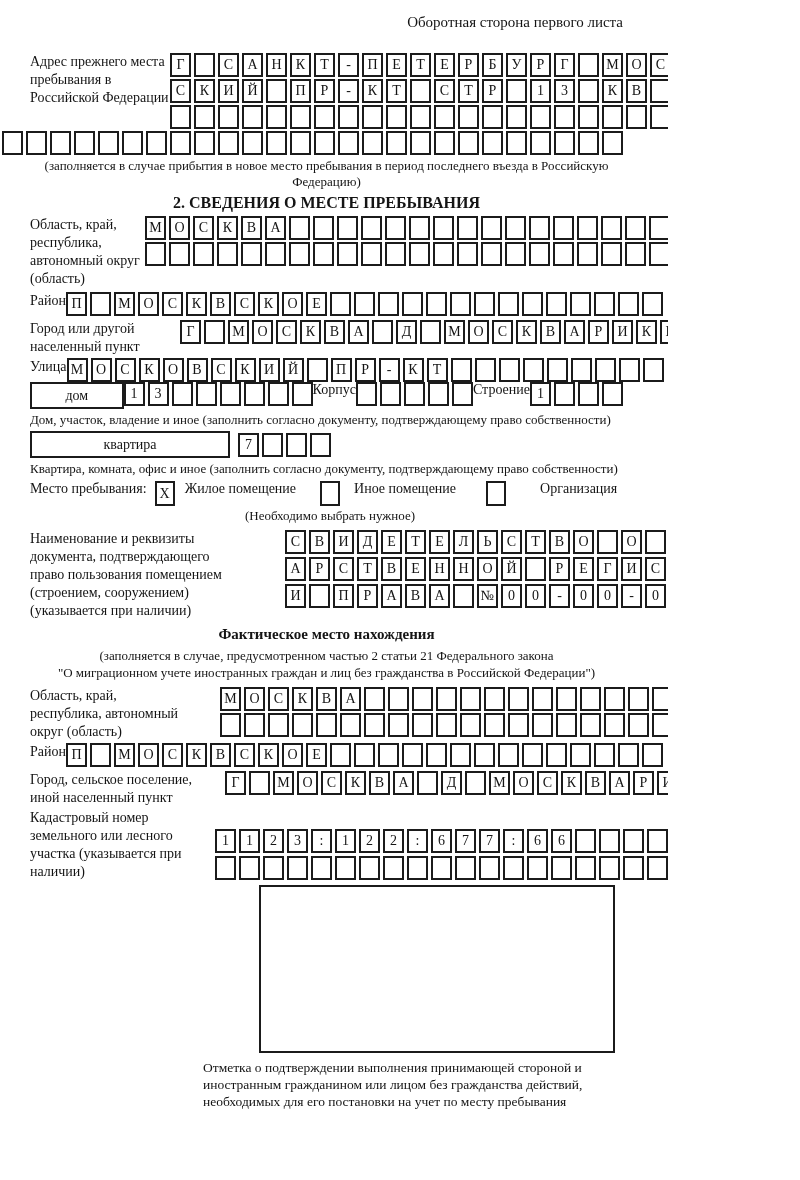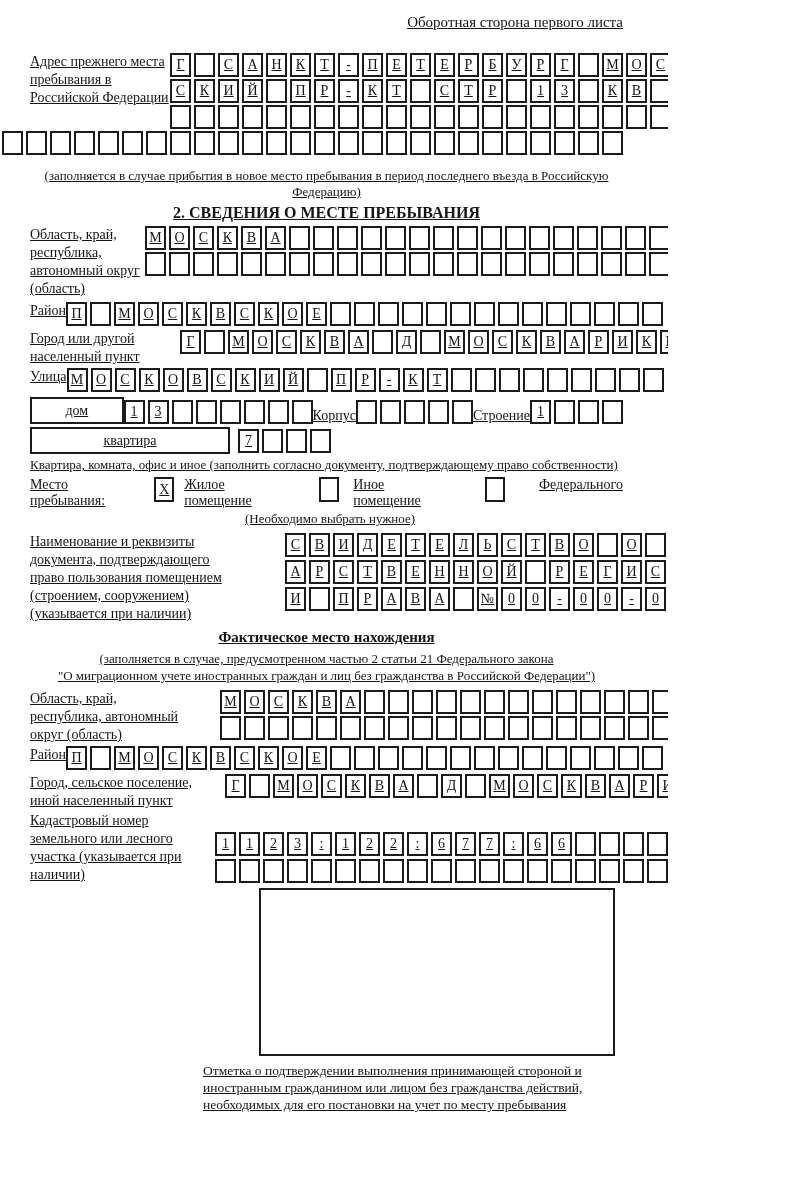--- a/index.html
+++ b/index.html
@@ -6,45 +6,44 @@
   .page{
     position:relative;
     width:668px;height:1180px;
     margin:0;
     background:#fff;
     color:#141414;
     font-family:"Liberation Serif", "DejaVu Serif", serif;
     overflow:hidden;
     box-sizing:border-box;
     padding:0 45px 0 30px;
-    text-decoration:underline;
   }
   .hdr-note{ text-align:right; font-size:15px; padding-top:14px; }
 
   .row-group{ display:flex; align-items:flex-start; }
   .lbl{ flex:none; font-size:14px; line-height:18px; }
   .rows{ margin-left:auto; display:flex; flex-direction:column; gap:2px; }
   .cells{ display:flex; gap:3px; justify-content:flex-end; }
   .cell{
     flex:none; box-sizing:border-box;
     width:21px; height:24px;
     border:2px solid #1b1b1b;
     display:flex; align-items:center; justify-content:center;
     font-size:14px; background:#fff;
   }
   .fullrow{ margin-top:2px; }
 
-  .note-c{ text-align:center; font-size:13px; line-height:16px; margin-top:13px; }
+  .note-c{ text-align:center; font-size:13px; line-height:16px; margin-top:3px; }
   .note-l{ text-align:left;  font-size:13px; line-height:16px; margin-top:3px; }
   .sec-title{ text-align:center; font-weight:bold; font-size:16px; margin-top:4px; }
   .sub-title{ text-align:center; font-weight:bold; font-size:15px; margin-top:6px; }
 
   .mt2{margin-top:2px;} .mt4{margin-top:4px;} .mt6{margin-top:6px;gap:40px;}
 
-  .house-row{ display:flex; align-items:flex-end; justify-content:space-between; margin-top:5px; }
+  .house-row{ display:flex; align-items:flex-start; justify-content:space-between; }
   .named-box{
     box-sizing:border-box; border:2px solid #1b1b1b; height:27px;
     display:flex; align-items:center; justify-content:center;
     font-size:14px; background:#fff;
   }
   .house-box{ width:165px; }
   .apt-box{ width:200px; }
   .inline-lbl{ font-size:14px; white-space:nowrap; }
   .apt-row{ display:flex; align-items:center; margin-top:3px; }
   .apt-row .cells{ margin-left:8px; justify-content:flex-start; }
@@ -368,40 +367,41 @@
         <span class="cell"></span>
       </div>
     <span class="inline-lbl">Строение</span>
     <div class="cells">
         <span class="cell">1</span>
         <span class="cell"></span>
         <span class="cell"></span>
         <span class="cell"></span>
       </div>
   </div>
+  <div class="note-l">Дом, участок, владение и иное (заполнить согласно документу, подтверждающему право собственности)</div>
 
   <div class="apt-row">
     <div class="named-box apt-box">квартира</div>
     <div class="cells">
         <span class="cell">7</span>
         <span class="cell"></span>
         <span class="cell"></span>
         <span class="cell"></span>
       </div>
   </div>
   <div class="note-l">Квартира, комната, офис и иное (заполнить согласно документу, подтверждающему право собственности)</div>
 
   <div class="stay-row">
     <span>Место пребывания:</span>
     <span class="chk" style="margin-left:8px;">X</span>
     <span style="margin-left:10px;">Жилое помещение</span>
     <span class="chk" style="margin-left:24px;"></span>
     <span style="margin-left:14px;">Иное помещение</span>
     <span class="chk" style="margin-left:30px;"></span>
-    <span style="margin-left:34px;">Федерального</span>
+    <span style="margin-left:34px;">Организация</span>
   </div>
   <div class="stay-note">(Необходимо выбрать нужное)</div>
 
   <div class="row-group mt6">
     <div class="lbl" style="width:215px;">Наименование и реквизиты документа, подтверждающего право пользования помещением (строением, сооружением) (указывается при наличии)</div>
     <div class="rows" style="gap:3px;">
       <div class="cells">
           <span class="cell">С</span>
           <span class="cell">В</span>
           <span class="cell">И</span>

